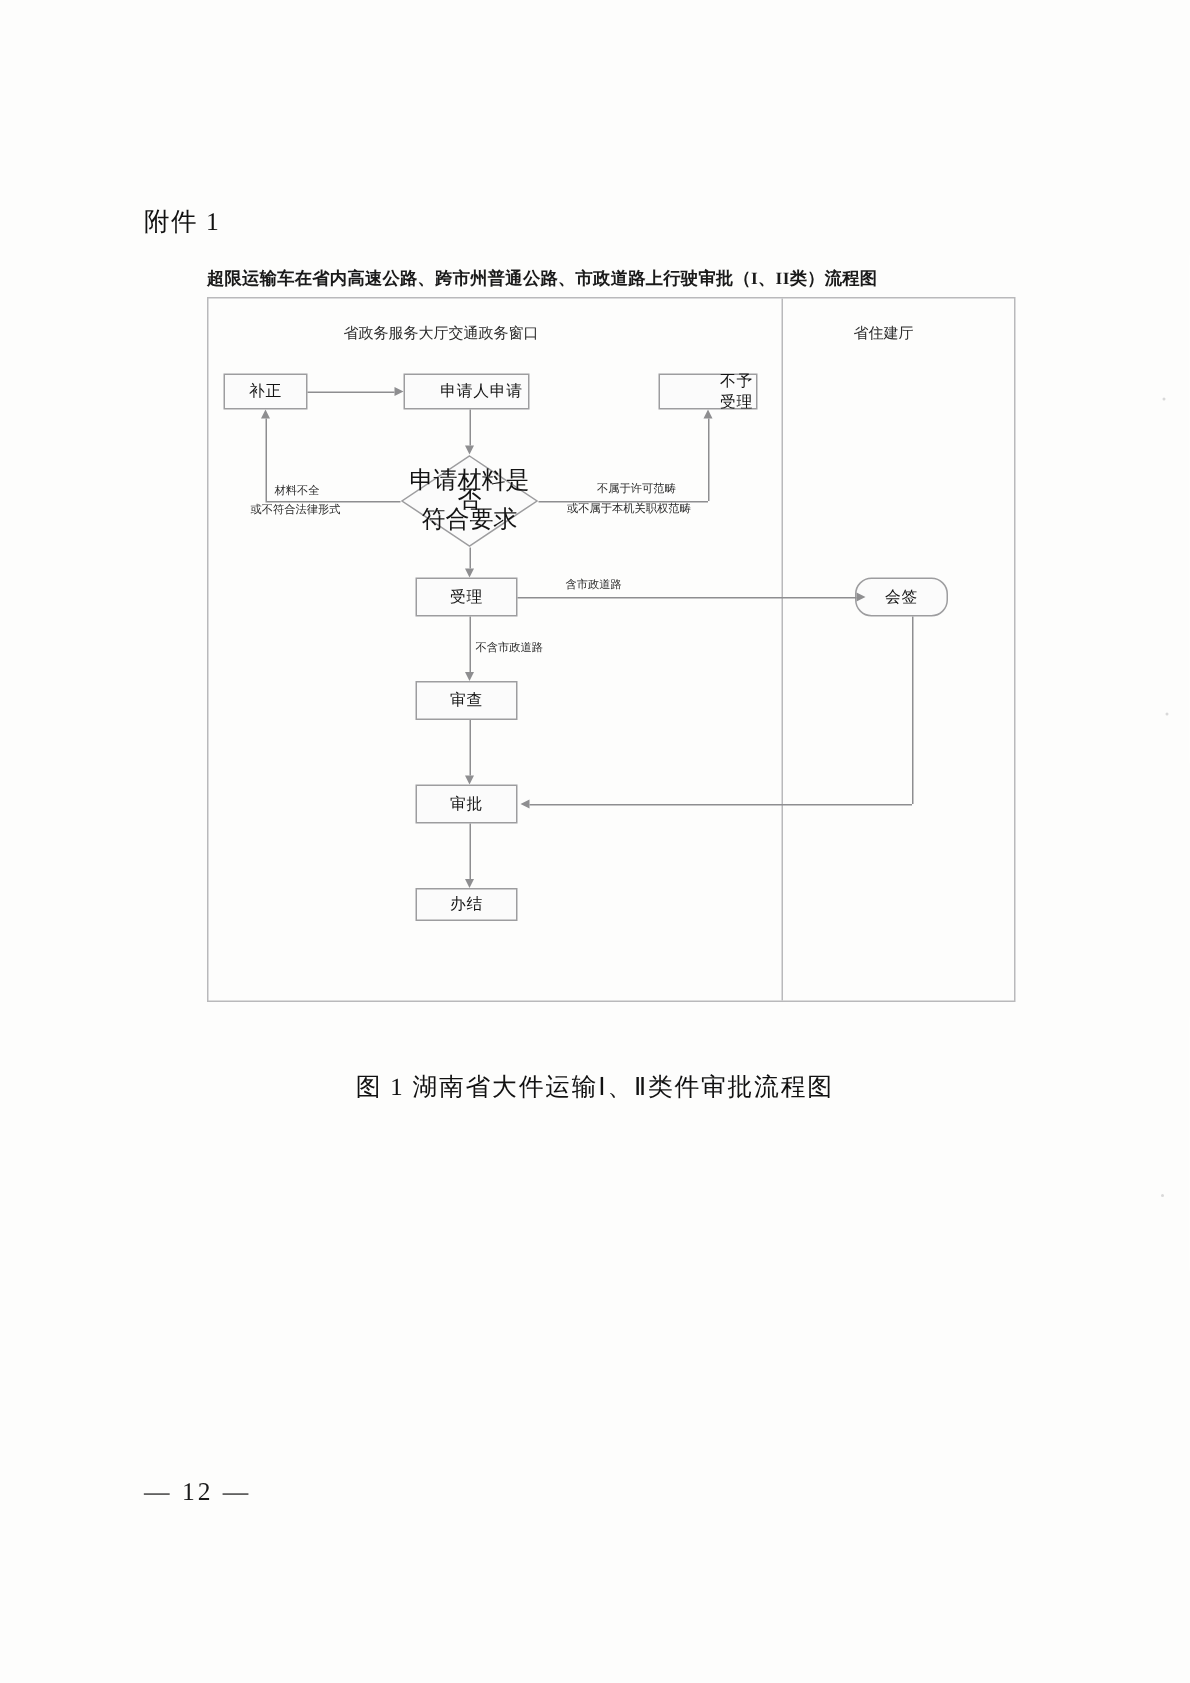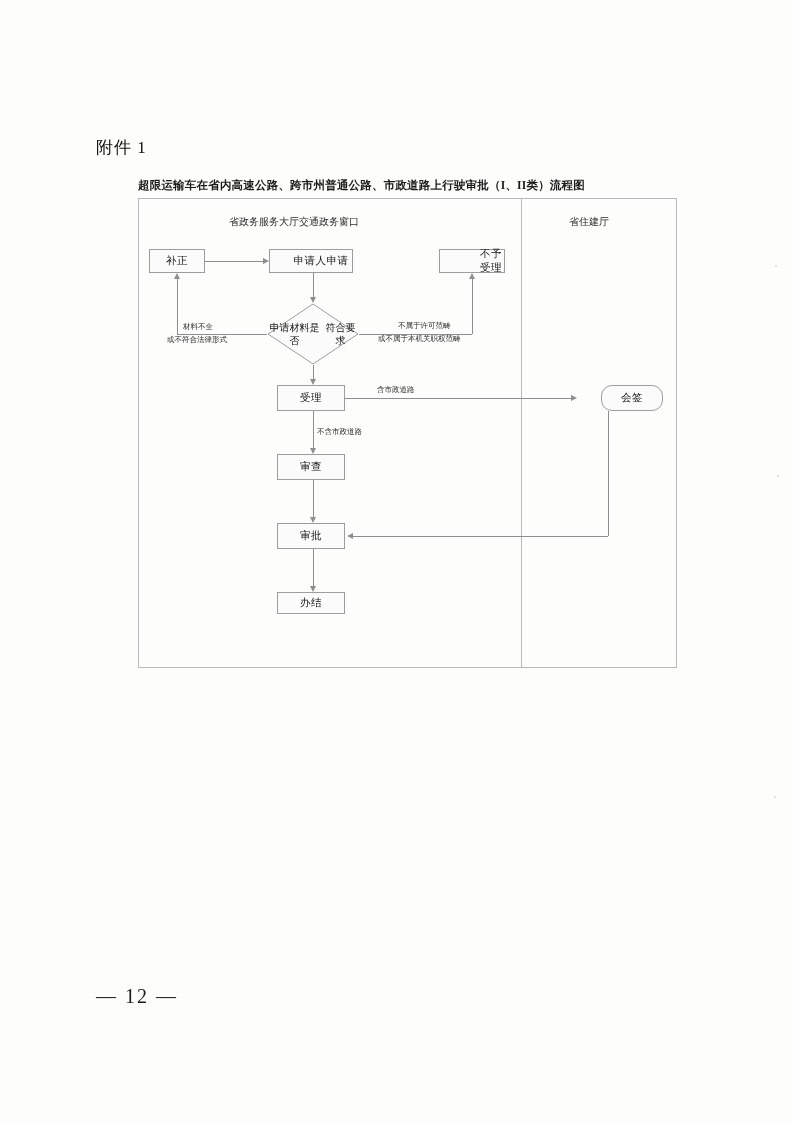--- a/index.html
+++ b/index.html
@@ -85,47 +85,48 @@
     font-family: "Liberation Serif", serif;
     letter-spacing: 0.5px;
   }
   .node.small { width: 56px; height: 24px; }
 
   
   #n-buzheng   { left: 10px;  top: 50px;  }
   #n-shenqing  { left: 130px; top: 50px; width: 84px; height: 24px; padding-left: 20px; }
   #n-bushouli  { left: 300px; top: 50px; width: 66px; height: 24px; padding-left: 40px; }
   #n-shouli    { left: 138px; top: 186px; width: 68px; height: 26px; }
-  #n-huiqian   { left: 462px; top: 186px; width: 62px; height: 26px; border-radius: 11px; }
+  #n-huiqian   { left: 431px; top: 186px; width: 62px; height: 26px; border-radius: 11px; }
   #n-shencha   { left: 138px; top: 255px; width: 68px; height: 26px; }
   #n-shenpi    { left: 138px; top: 324px; width: 68px; height: 26px; }
   #n-banjie    { left: 138px; top: 393px; width: 68px; height: 22px; }
 
   
   .diamond-wrap {
     position: absolute;
     left: 128px;
     top: 104px;
     width: 92px;
     height: 62px;
   }
   .diamond-shape {
     position: absolute;
     inset: 0;
   }
   .diamond-label {
     position: absolute;
     inset: 0;
     display: flex;
+    flex-direction: column;
     align-items: center;
     justify-content: center;
-    font-size: 10px;
+    font-size: 16px;
     line-height: 13px;
     color: #141414;
-    font-family: Liberation Serif, serif;
+    font-family: Liberation Mono, monospace;
     text-align: center;
   }
 
   
   .ln {
     position: absolute;
     background: #8e8e90;
   }
   .lnh { height: 1px; }
   .lnv { width: 1px; }
@@ -175,21 +176,21 @@
     font-size: 16.5px;
     font-family: "Liberation Serif", serif;
     letter-spacing: 1.2px;
     color: #111;
   }
   
   .page-number {
     position: absolute;
     left: 96px;
     top: 985px;
-    font-size: 20px;
+    font-size: 17px;
     letter-spacing: 2px;
     color: #1a1a1a;
     font-family: "Liberation Serif", serif;
   }
   
   .speck {
     position: absolute;
     background: #d9d9d9;
     width: 2px;
     height: 2px;
@@ -269,19 +270,20 @@
     <div class="edge-label" style="left:28px; top:136px;">或不符合法律形式</div>
 
     <div class="edge-label" style="left:259px; top:122px;">不属于许可范畴</div>
     <div class="edge-label" style="left:239px; top:135px;">或不属于本机关职权范畴</div>
 
     <div class="edge-label" style="left:238px; top:186px;">含市政道路</div>
     <div class="edge-label" style="left:178px; top:228px;">不含市政道路</div>
 
   </div>
 
+  <div class="figure-caption">图 1  湖南省大件运输Ⅰ、Ⅱ类件审批流程图</div>
 
   <div class="page-number">— 12 —</div>
 
   <div class="speck" style="left:775px; top:265px;"></div>
   <div class="speck" style="left:777px; top:475px;"></div>
   <div class="speck" style="left:774px; top:796px;"></div>
 </div>
 
 </body></html>

